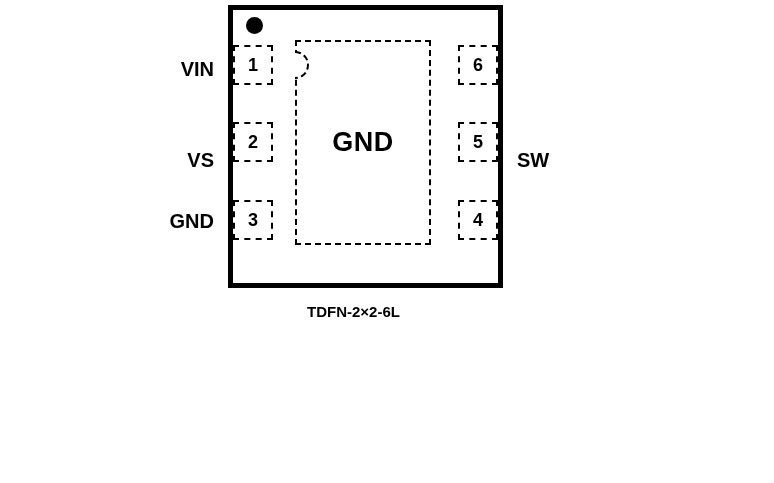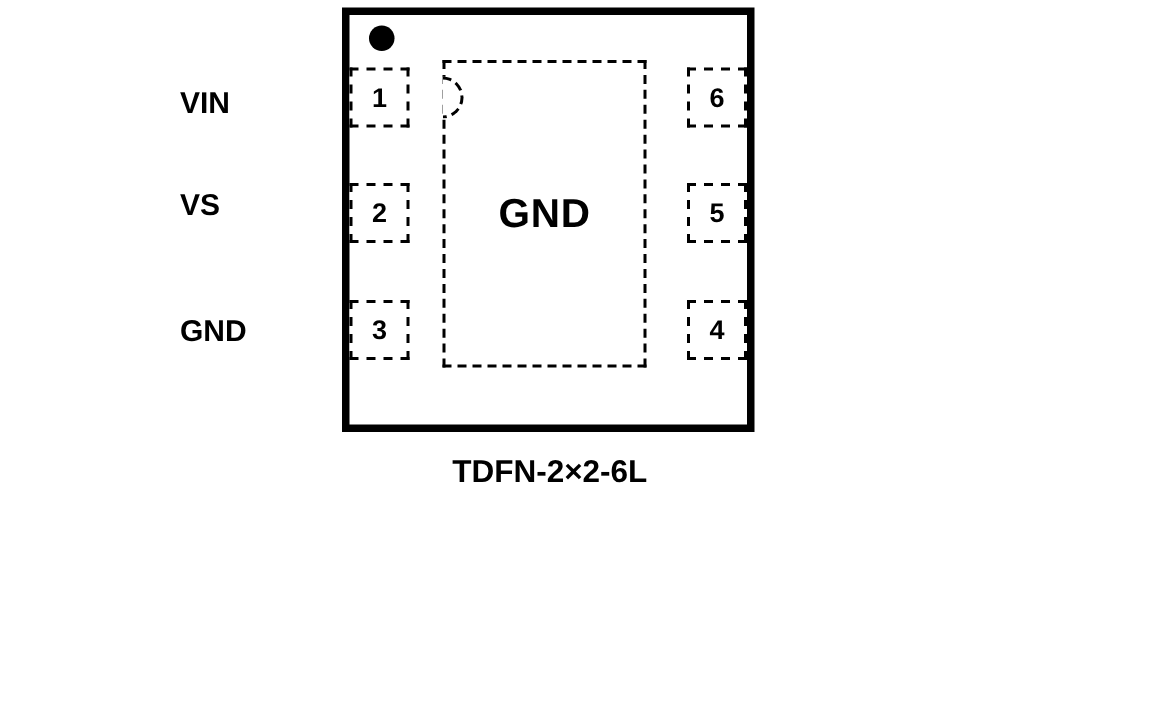--- a/index.html
+++ b/index.html
@@ -87,34 +87,34 @@
     box-sizing: border-box;
   }
   
   .pin-label {
     position: absolute;
     font-weight: bold;
     font-size: 20px;
     line-height: 22px;
     white-space: nowrap;
   }
-  .pin-label.side-left  { left: 120px; width: 94px; text-align: left; }
+  .pin-label.side-left  { left: 120px; width: 94px; text-align: right; }
   .pin-label.side-right { left: 517px; width: 94px; text-align: left; }
   .pin-label.row-1 { top: 58px; }
-  .pin-label.row-2 { top: 126px; }
+  .pin-label.row-2 { top: 149px; }
   .pin-label.row-3 { top: 210px; }
   
   .caption {
     position: absolute;
-    left: 229px;
+    left: 216px;
     top: 303px;
     width: 275px;
     text-align: center;
     font-weight: bold;
-    font-size: 21px;
+    font-size: 15px;
   }
 </style>
 </head>
 <body>
 
 <div class="page">
 
   <div class="pkg">
     <div class="pin1-dot"></div>
 
@@ -141,16 +141,17 @@
     <div class="epad">
       <div class="epad-notch"></div>
       <span class="epad-label">GND</span>
     </div>
   </div>
 
   <div class="pin-label side-left row-1">VIN</div>
   <div class="pin-label side-left row-2">VS</div>
   <div class="pin-label side-left row-3">GND</div>
 
+  <div class="pin-label side-right row-2">SW</div>
 
   <div class="caption">TDFN-2×2-6L</div>
 
 </div>
 
 </body></html>

